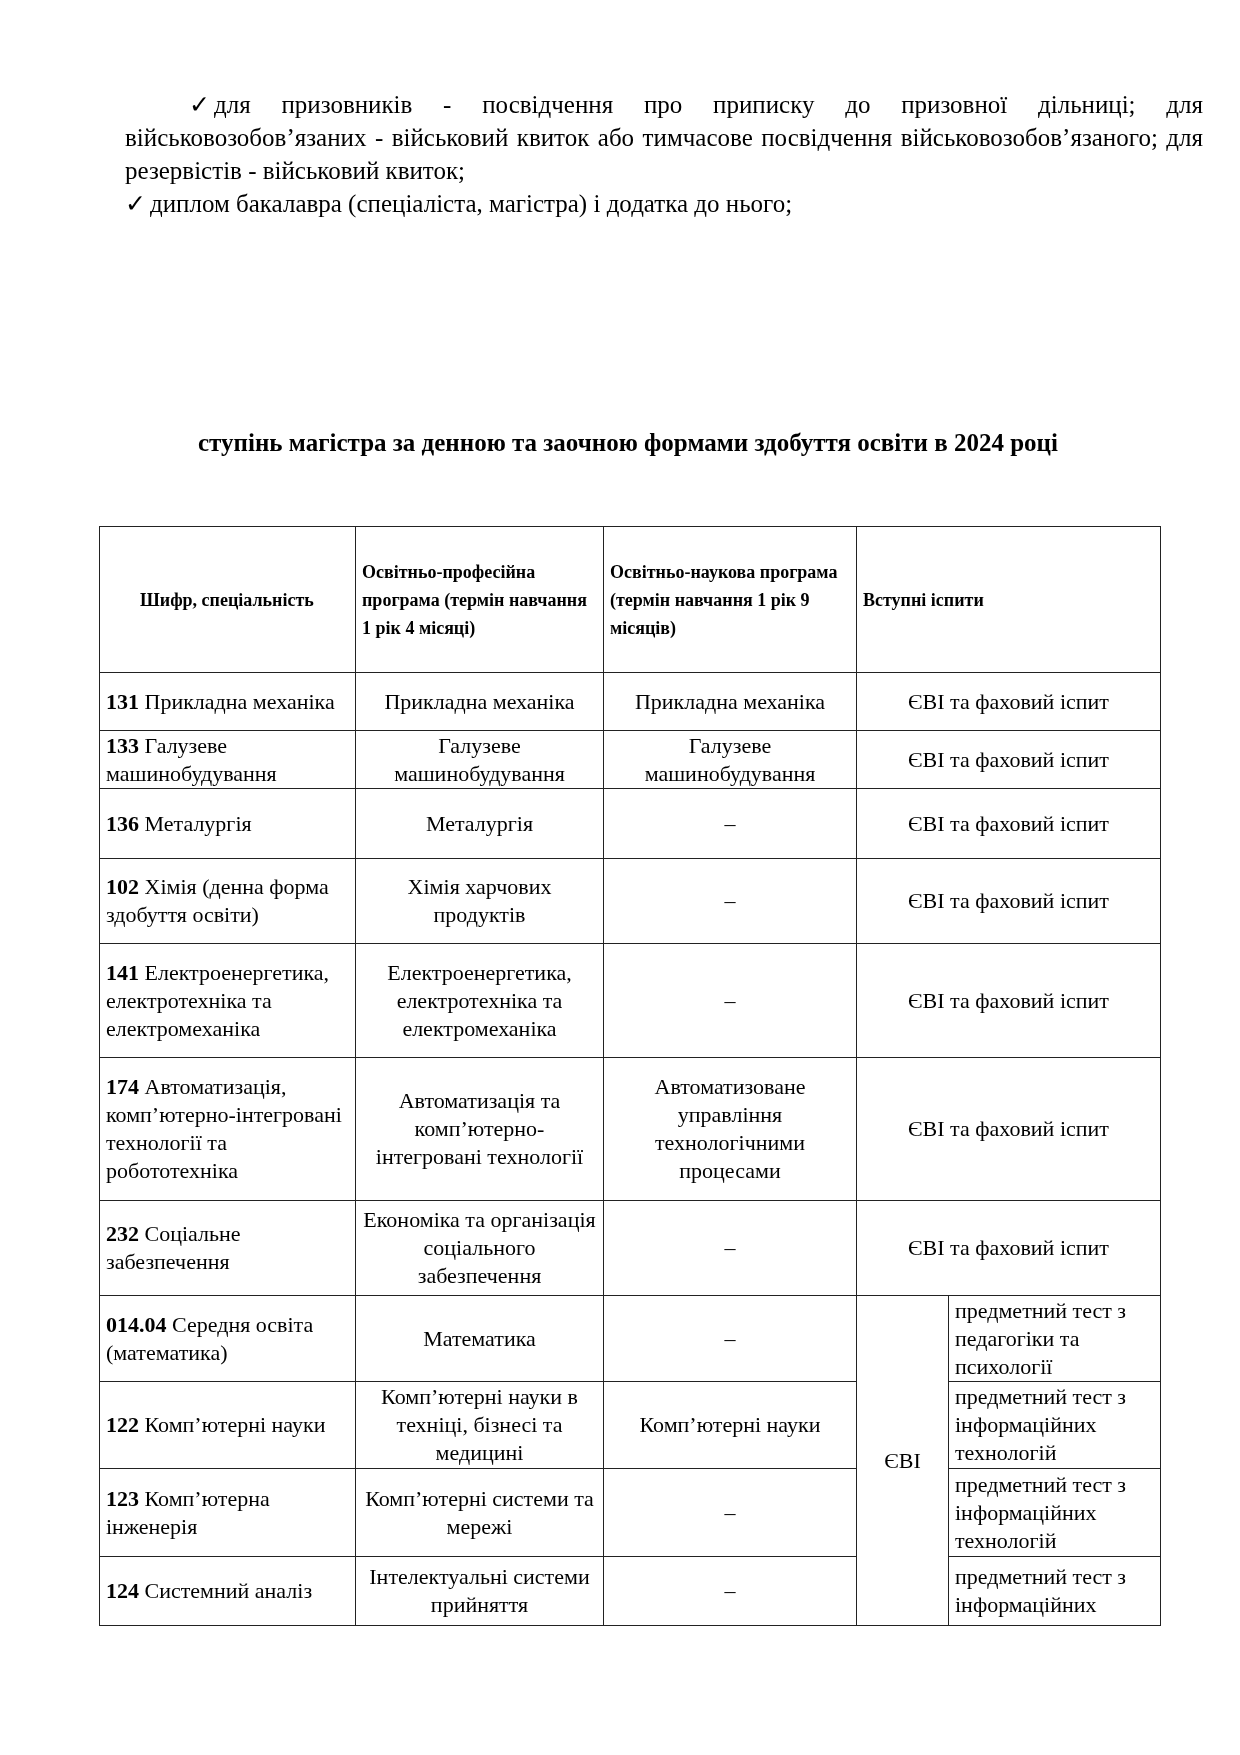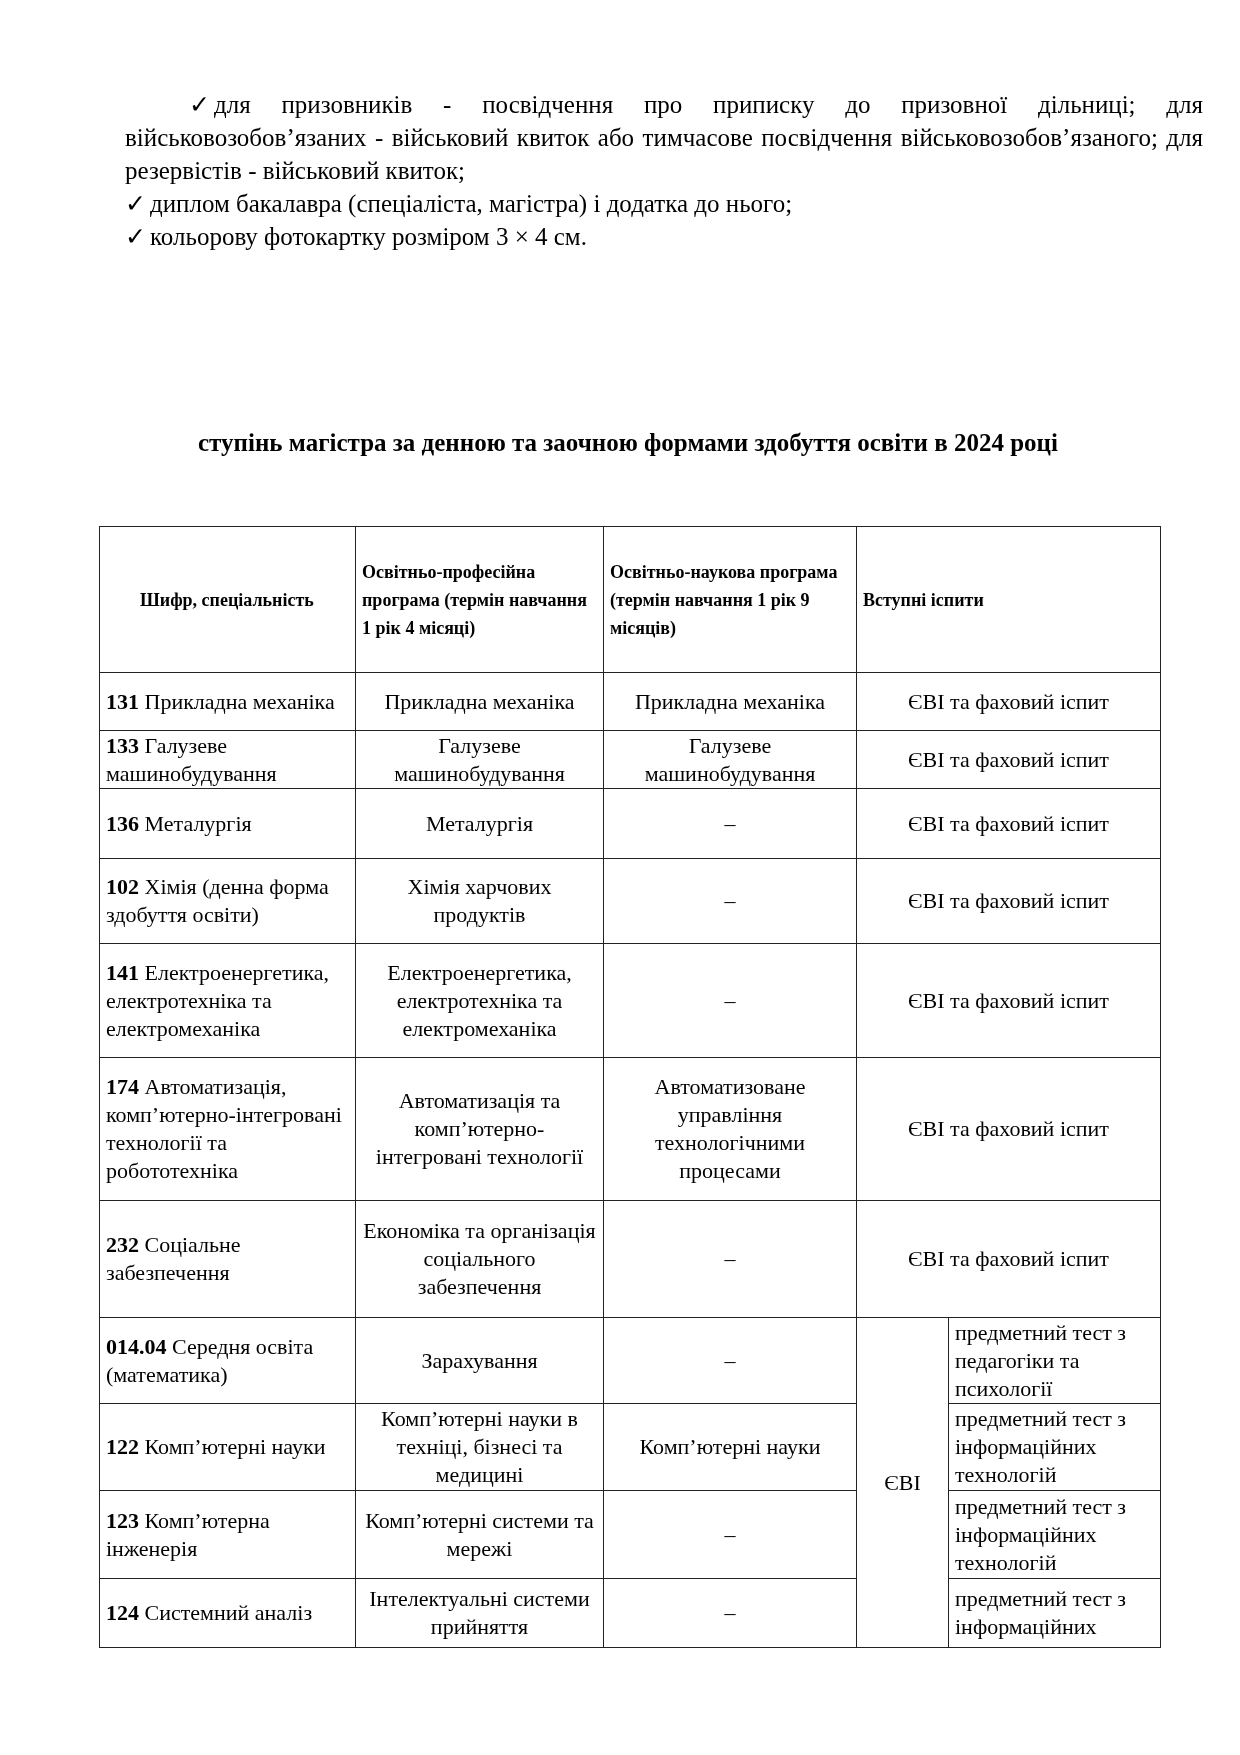--- a/index.html
+++ b/index.html
@@ -28,23 +28,20 @@
 <body>
 
 <div class="page">
 
   <div class="intro">
     <p class="indent1">
       <span class="check">✓</span><span>для призовників - посвідчення про приписку до призовної дільниці; для військовозобов’язаних - військовий квиток або тимчасове посвідчення військовозобов’язаного; для резервістів - військовий квиток;</span>
     </p>
     <p class="indent2" style="padding-left:0">
       <span class="check">✓</span><span>диплом бакалавра (спеціаліста, магістра) і додатка до нього;</span>
-    </p>
-    <p class="indent2">
-      <span class="check">✓</span><span>кольорову фотокартку розміром 3 × 4 см.</span>
     </p>
   </div>
 
   <div class="heading">
     <div>ступінь магістра за денною та заочною формами здобуття освіти в 2024 році</div>
   </div>
 
   <table class="main">
     <colgroup>
       <col style="width:256px">
@@ -91,29 +88,29 @@
           <td class="center">Електроенергетика, електротехніка та електромеханіка</td>
           <td class="center">–</td>
           <td colspan="2" class="center">ЄВІ та фаховий іспит</td>
         </tr>
         <tr style="height: 143px;">
           <td class="left"><span class="code">174</span> <span>Автоматизація, комп’ютерно-інтегровані технології та робототехніка</span></td>
           <td class="center">Автоматизація та комп’ютерно-інтегровані технології</td>
           <td class="center">Автоматизоване управління технологічними процесами</td>
           <td colspan="2" class="center">ЄВІ та фаховий іспит</td>
         </tr>
-        <tr style="height: 117px;">
+        <tr style="height: 95px;">
           <td class="left"><span class="code">232</span> <span>Соціальне забезпечення</span></td>
           <td class="center">Економіка та організація соціального забезпечення</td>
           <td class="center">–</td>
           <td colspan="2" class="center">ЄВІ та фаховий іспит</td>
         </tr>
         <tr style="height: 86px;">
           <td class="left"><span class="code">014.04</span> <span>Середня освіта (математика)</span></td>
-          <td class="center">Зарахування</td>
+          <td class="center">Математика</td>
           <td class="center">–</td>
           <td rowspan="4" class="center" style="padding-top:0">ЄВІ</td>
           <td class="small">предметний тест з педагогіки та психології</td>
         </tr>
         <tr style="height: 87px;">
           <td class="left"><span class="code">122</span> <span>Комп’ютерні науки</span></td>
           <td class="center">Комп’ютерні науки в техніці, бізнесі та медицині</td>
           <td class="center">Комп’ютерні науки</td>
           <td class="small">предметний тест з інформаційних технологій</td>
         </tr>

